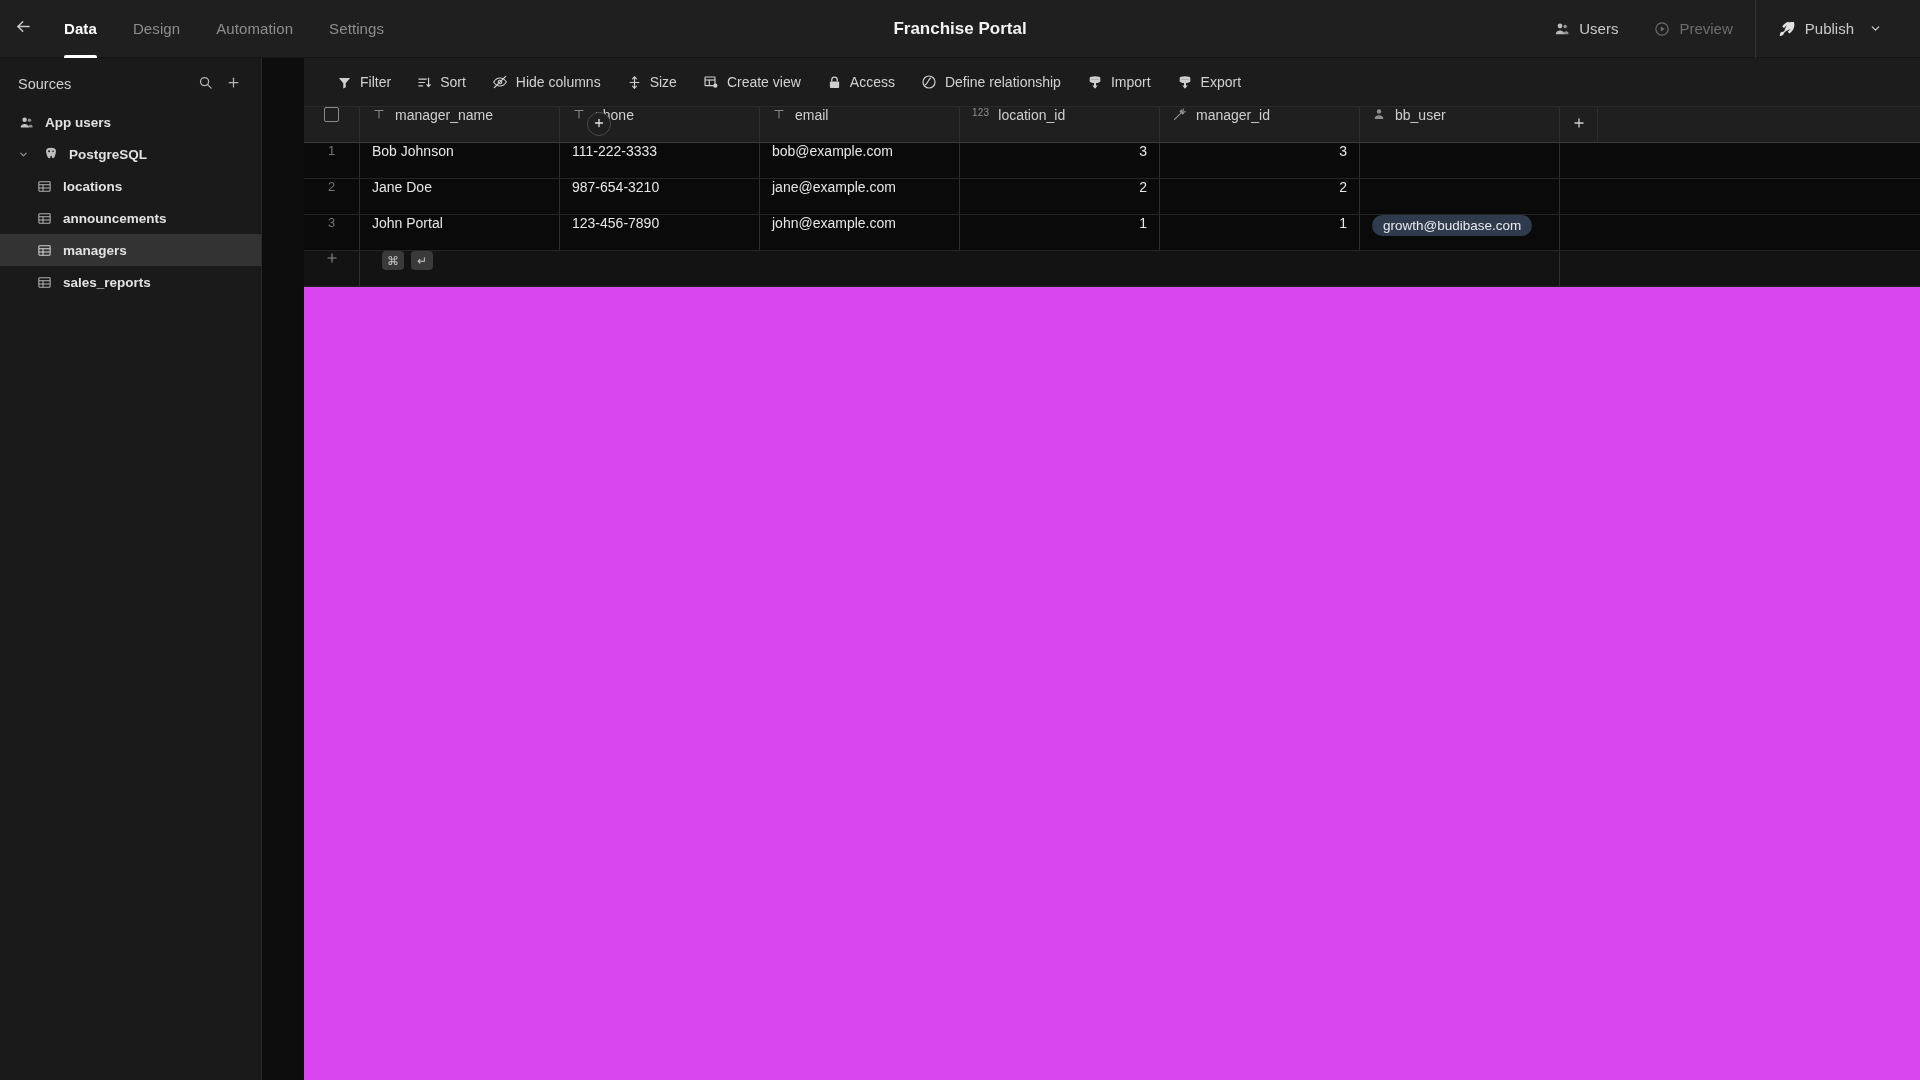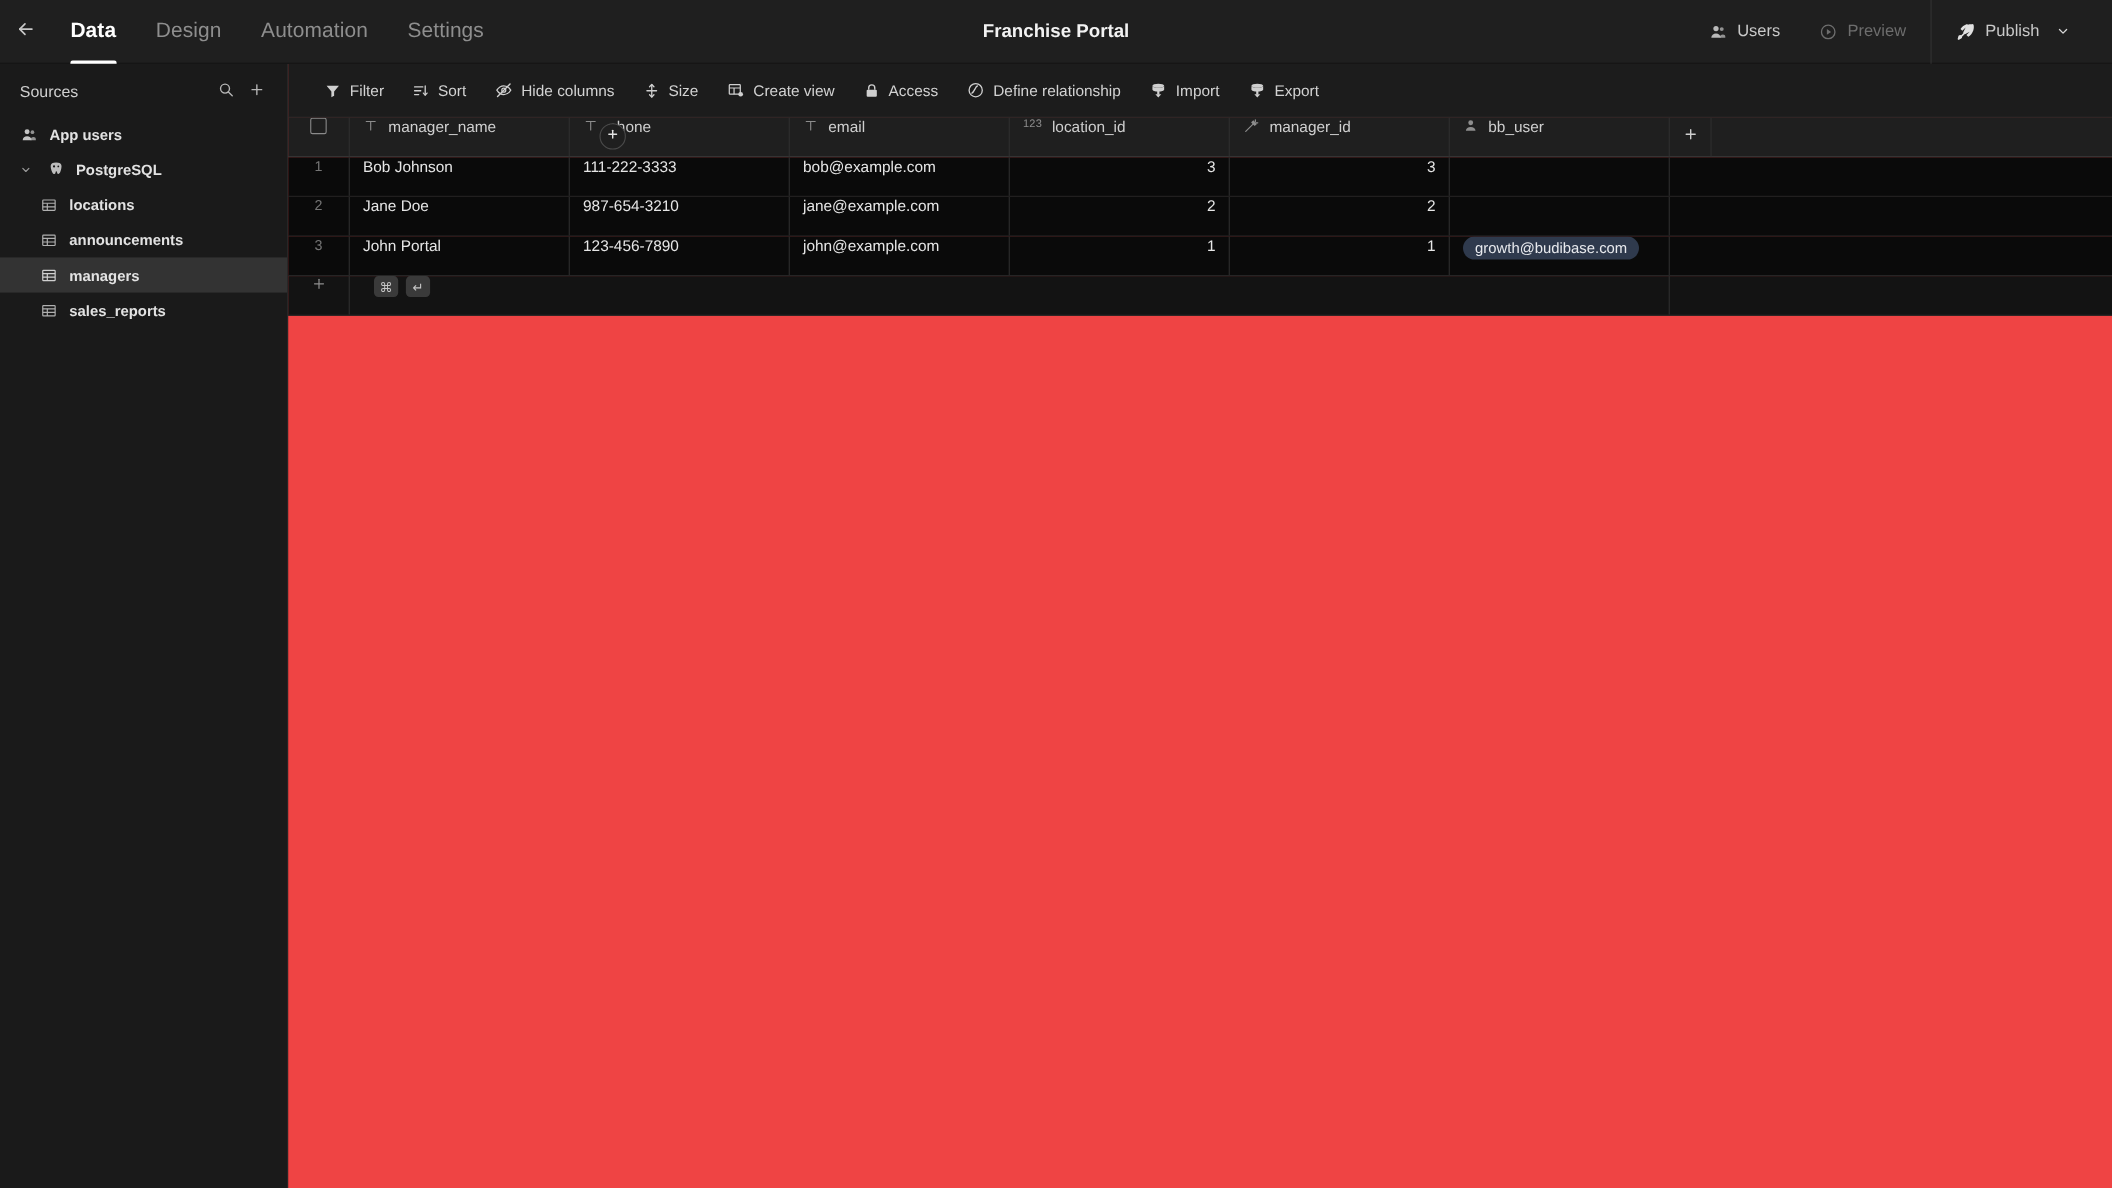--- a/index.html
+++ b/index.html
@@ -25,21 +25,21 @@
     display: flex; align-items: center; justify-content: center;
     cursor: pointer;
   }
   .back-btn svg { stroke: #c8c8c8; }
   .nav-tabs { display: flex; align-items: center; height: 58px; }
   .nav-tab {
     position: relative;
     height: 58px;
     padding: 0 18px;
     display: flex; align-items: center;
-    font-size: 19px;
+    font-size: 15px;
     color: #8e8e8e;
     cursor: pointer;
     letter-spacing: .1px;
   }
   .nav-tab.active { color: #ffffff; font-weight: bold; }
   .nav-tab.active::after {
     content: "";
     position: absolute; left: 18px; right: 18px; bottom: 0;
     height: 3px; background: #ffffff; border-radius: 2px 2px 0 0;
   }
@@ -64,21 +64,21 @@
     font-size: 15px; color: #c9c9c9; cursor: pointer;
   }
   .top-action.muted { color: #6d6d6d; cursor: default; }
   .top-action svg { display: block; }
   .divider-v {
     width: 1px; height: 58px; background: #333; margin: 0 4px;
   }
   .publish-chevron { margin-left: 6px; }
 
   
-  .body-wrap { display: flex; height: calc(1080px - 58px); }
+  .body-wrap { display: flex; height: calc(1080px - 58px); gap: 42px; }
 
   
   .sidebar {
     width: 262px;
     background: #1a1a1a;
     border-right: 1px solid #2a2a2a;
     flex: none;
     padding-top: 4px;
   }
   .sidebar-head {
@@ -107,21 +107,21 @@
   }
   .side-item.selected { background: #333333; }
   .side-item.child { padding-left: 36px; }
   .side-item .caret {
     width: 12px; flex: none; display: flex; align-items: center;
     margin-left: -14px; margin-right: 2px;
   }
   .side-icon { width: 17px; flex: none; display: flex; align-items: center; justify-content: center; }
 
   
-  .main { flex: 1; background: #ef4444; min-width: 0; }
+  .main { flex: 1; background: #d946ef; min-width: 0; }
 
   .toolbar {
     display: flex; align-items: center;
     height: 49px;
     padding-left: 22px;
     background: #1c1c1c;
     border-bottom: 1px solid #2a2a2a;
   }
   .tool-btn {
     display: flex; align-items: center; gap: 8px;

